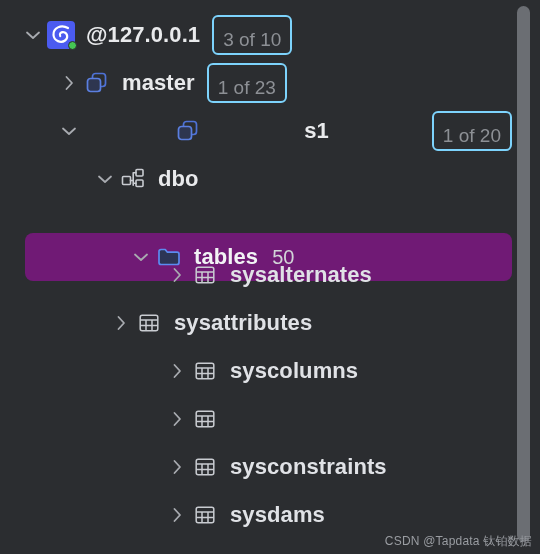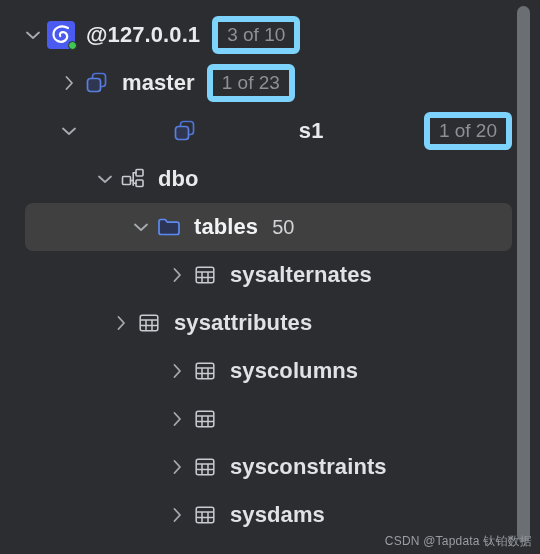--- a/index.html
+++ b/index.html
@@ -30,22 +30,23 @@
     width: 512px;
     height: 48px;
     display: flex;
     align-items: center;
     white-space: nowrap;
   }
 
   .row.selected {
     left: 25px;
     width: 487px;
-    background: #404040;
+    background: #701a75;
     border-radius: 8px;
+    margin-top: 30px;
   }
 
   
   .twisty {
     width: 26px;
     height: 26px;
     flex: 0 0 26px;
     display: flex;
     align-items: center;
     justify-content: center;
@@ -99,23 +100,23 @@
   .label.sel {
     color: #f2f3f5;
   }
 
   
   .badge {
     margin-left: 12px;
     font-size: 19px;
     font-weight: 400;
     color: #8d9095;
-    border: 6px solid #7dd3fc;
+    border: 2px solid #7dd3fc;
     border-radius: 6px;
-    padding: 3px 9px 4px 9px;
+    padding: 13px 9px 4px 9px;
     line-height: 1;
   }
   .badge.plain {
     border: none;
     color: #d2d4d8;
     padding: 0;
     margin-left: 14px;
     font-size: 20px;
   }
 

